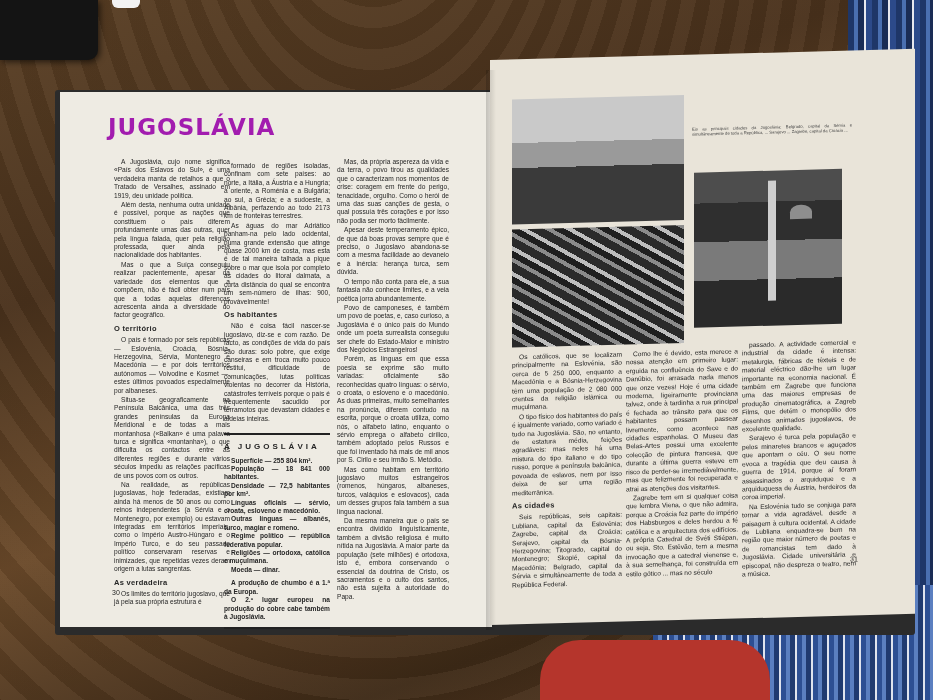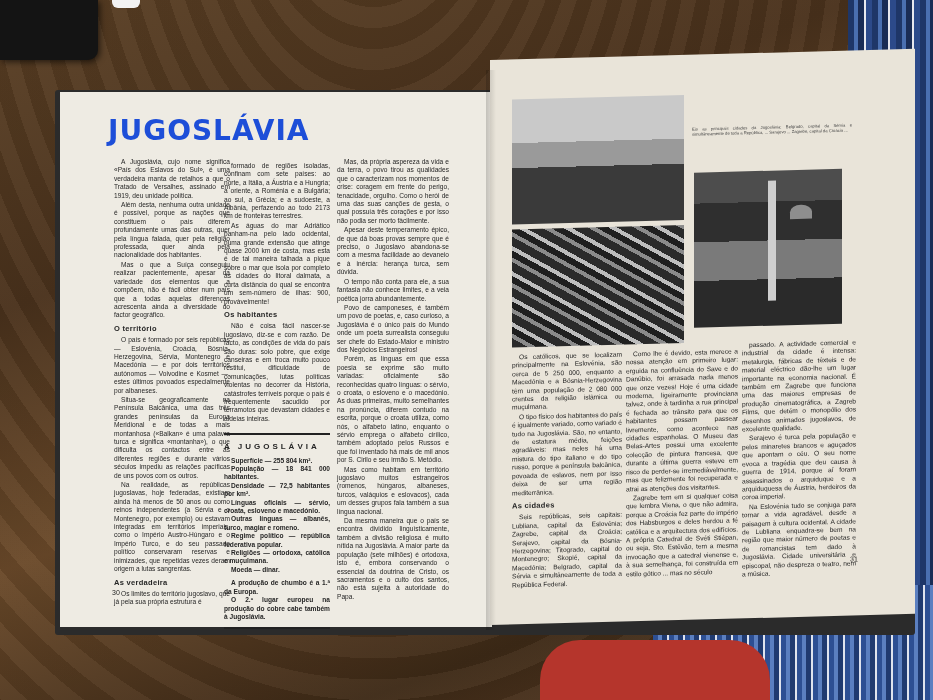--- a/index.html
+++ b/index.html
@@ -15,21 +15,21 @@
     background:repeating-linear-gradient(90deg,#1e3668 0 6px,#4a6fb0 6px 10px,#1a2c55 10px 16px,#e8e8ee 16px 18px,#2c4a8a 18px 24px);}
   .rug-bottom{position:absolute;right:0;top:585px;width:280px;height:115px;
     background:repeating-linear-gradient(90deg,#2d4f93 0 5px,#5b7fc0 5px 9px,#203a70 9px 14px,#dfe3ee 14px 16px);}
   .red-cloth{position:absolute;left:540px;top:640px;width:230px;height:60px;background:#b5352c;border-radius:40px 40px 0 0;}
   .book-shadow{position:absolute;left:55px;top:90px;width:860px;height:545px;background:#2b2b2b;border-radius:3px;}
   .page{position:absolute;background:#eeebe3;color:#262626;}
   .page-left{left:60px;top:92px;width:432px;height:535px;}
   .page-right{left:490px;top:60px;width:425px;height:565px;background:#e9e4d9;transform:skewY(-1.5deg);transform-origin:left top;}
   .gutter{position:absolute;left:486px;top:70px;width:10px;height:560px;background:linear-gradient(90deg,rgba(0,0,0,0.18),rgba(0,0,0,0));}
   h1.title{position:absolute;left:48px;top:22px;margin:0;font-family:"DejaVu Sans",sans-serif;font-weight:bold;
-    font-size:28px;letter-spacing:1px;color:#1d4ed8;}
+    font-size:23px;letter-spacing:1px;color:#a21caf;}
   .col{position:absolute;font-size:6.6px;line-height:8.4px;text-align:justify;}
   .col p{margin:0 0 1px 0;text-indent:7px;}
   .col h3{font-size:7.5px;margin:5px 0 3px 0;font-weight:bold;letter-spacing:.3px;}
   .lc1{left:54px;top:66px;width:116px;}
   .lc2{left:164px;top:70px;width:106px;}
   .lc3{left:277px;top:66px;width:112px;}
   .fact-box{margin-top:10px;border-top:2px solid #222;padding-top:8px;}
   .fact-box h4{margin:0 0 5px 0;font-size:8px;letter-spacing:3px;}
   .fact-box .fact{font-weight:bold;margin:0;text-indent:7px;}
   .fact-end{border-bottom:2px solid #222;margin-top:6px;}

